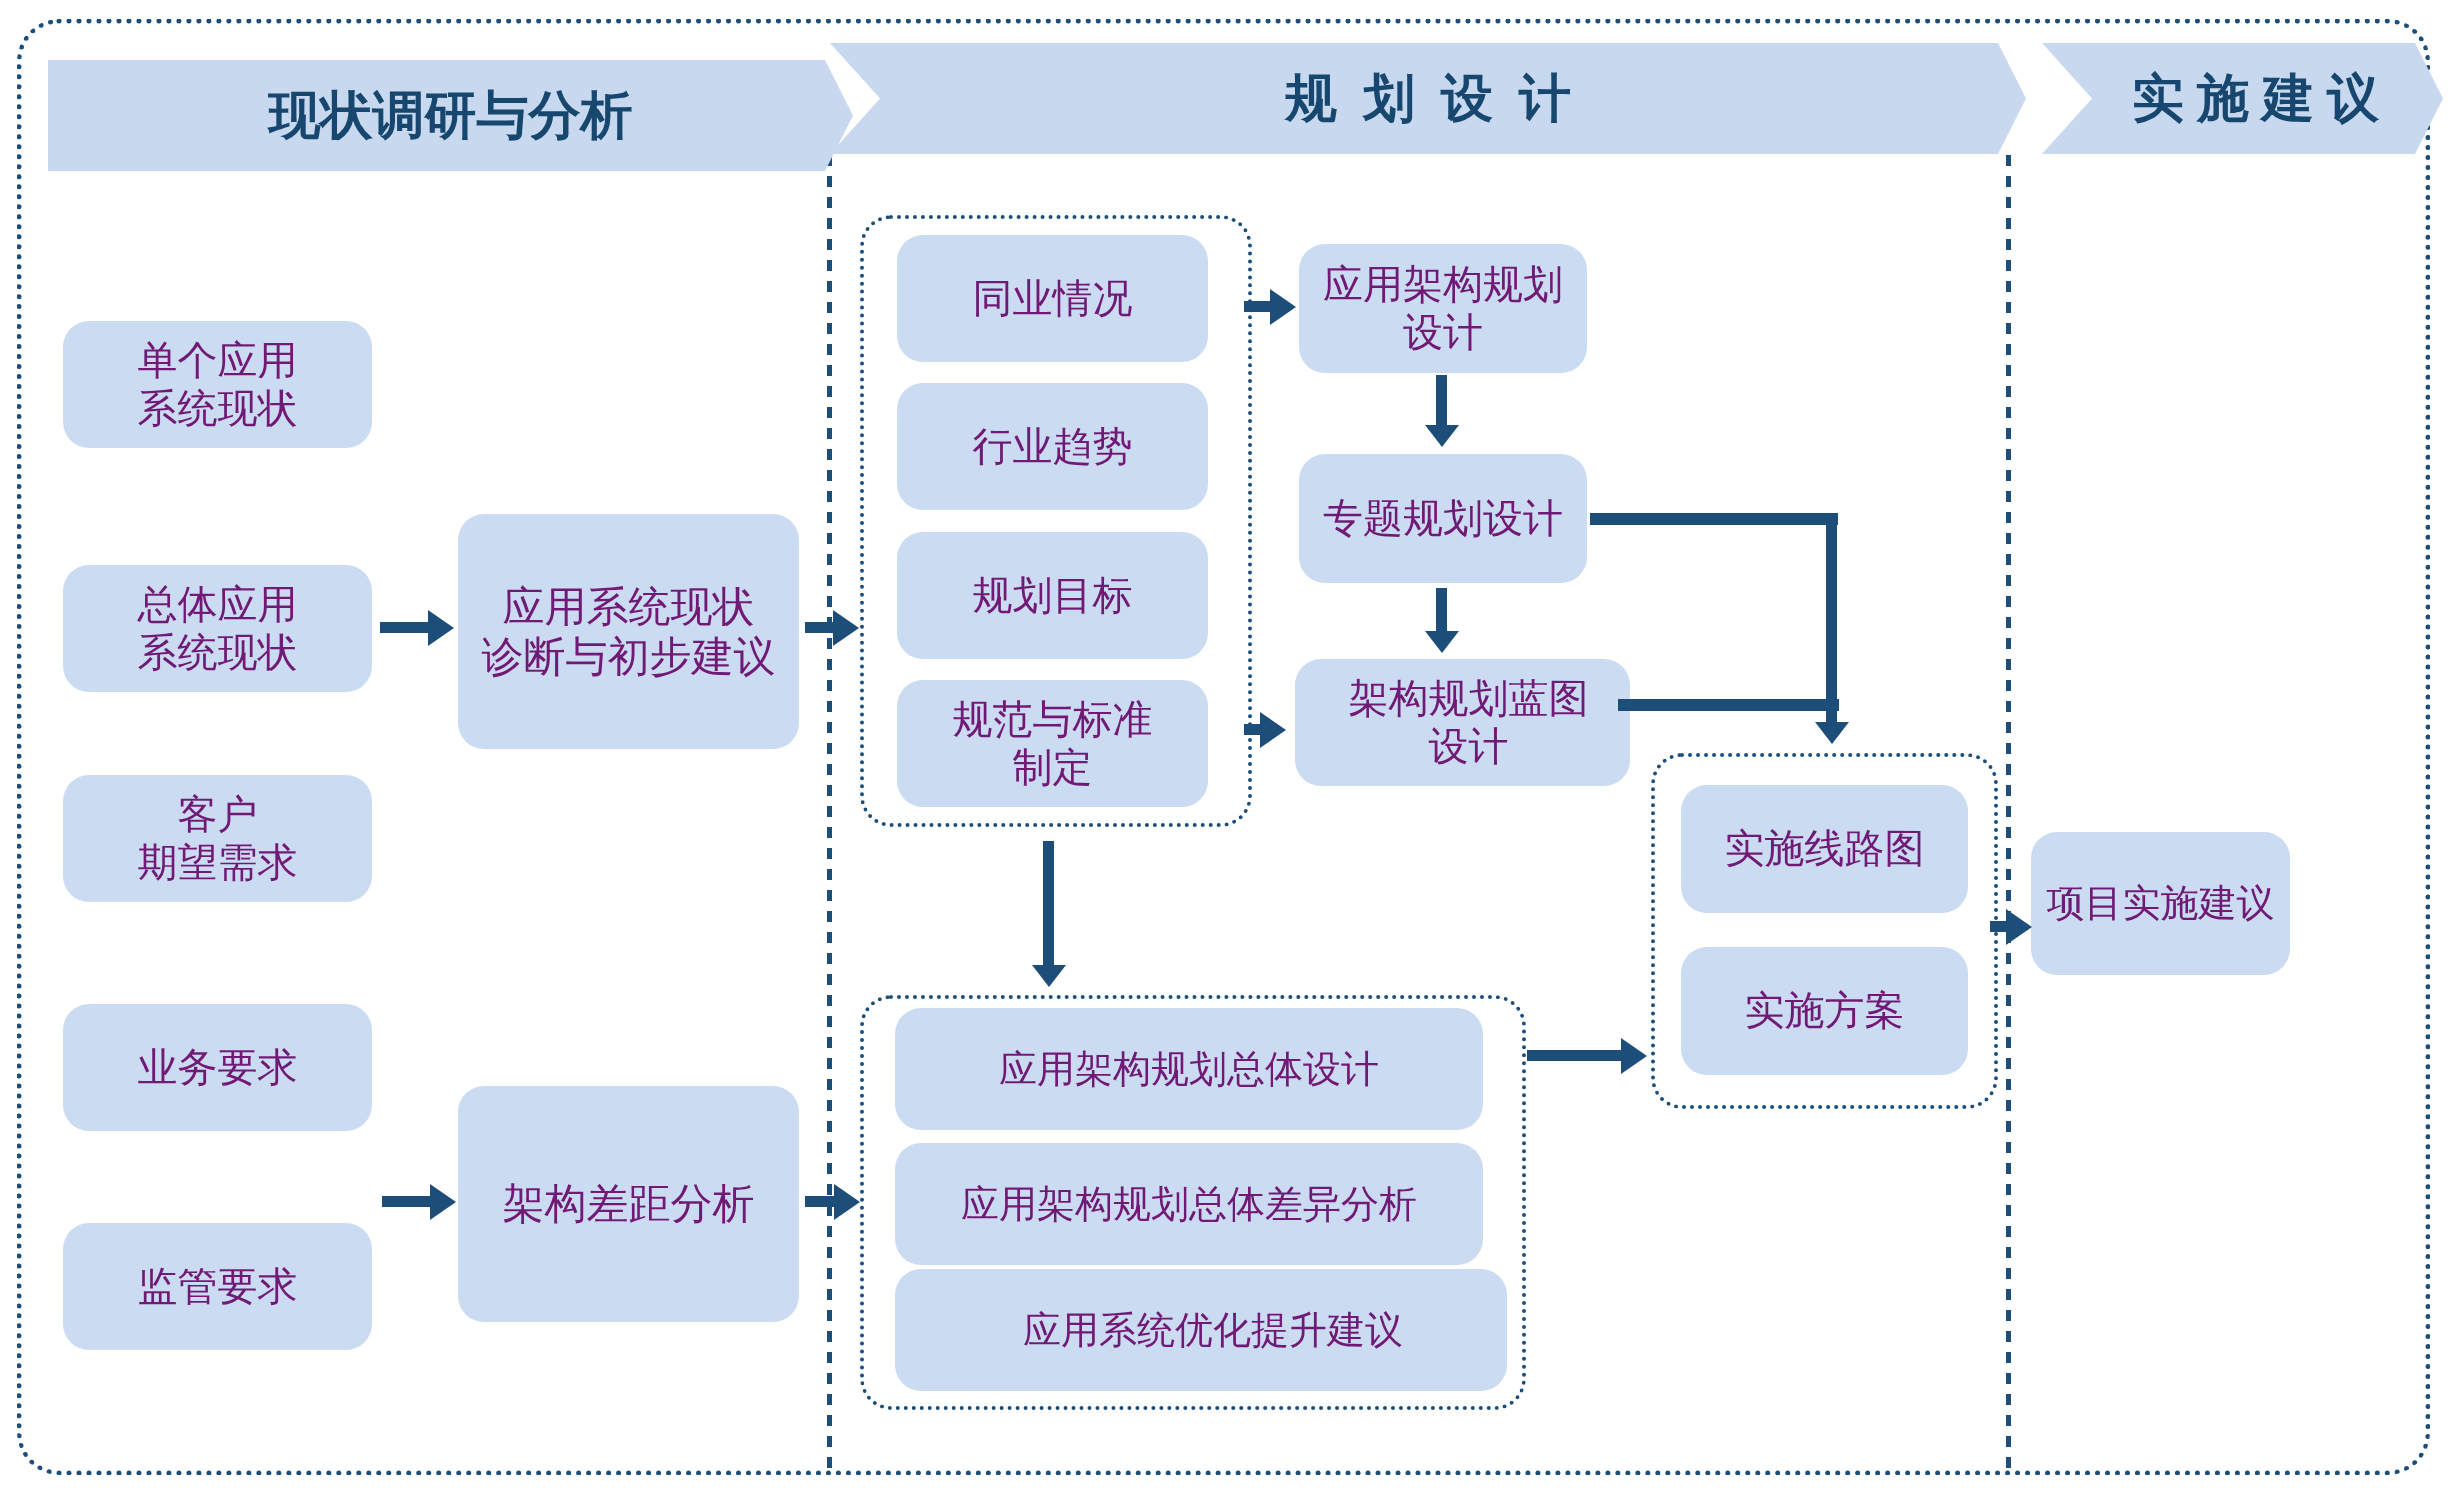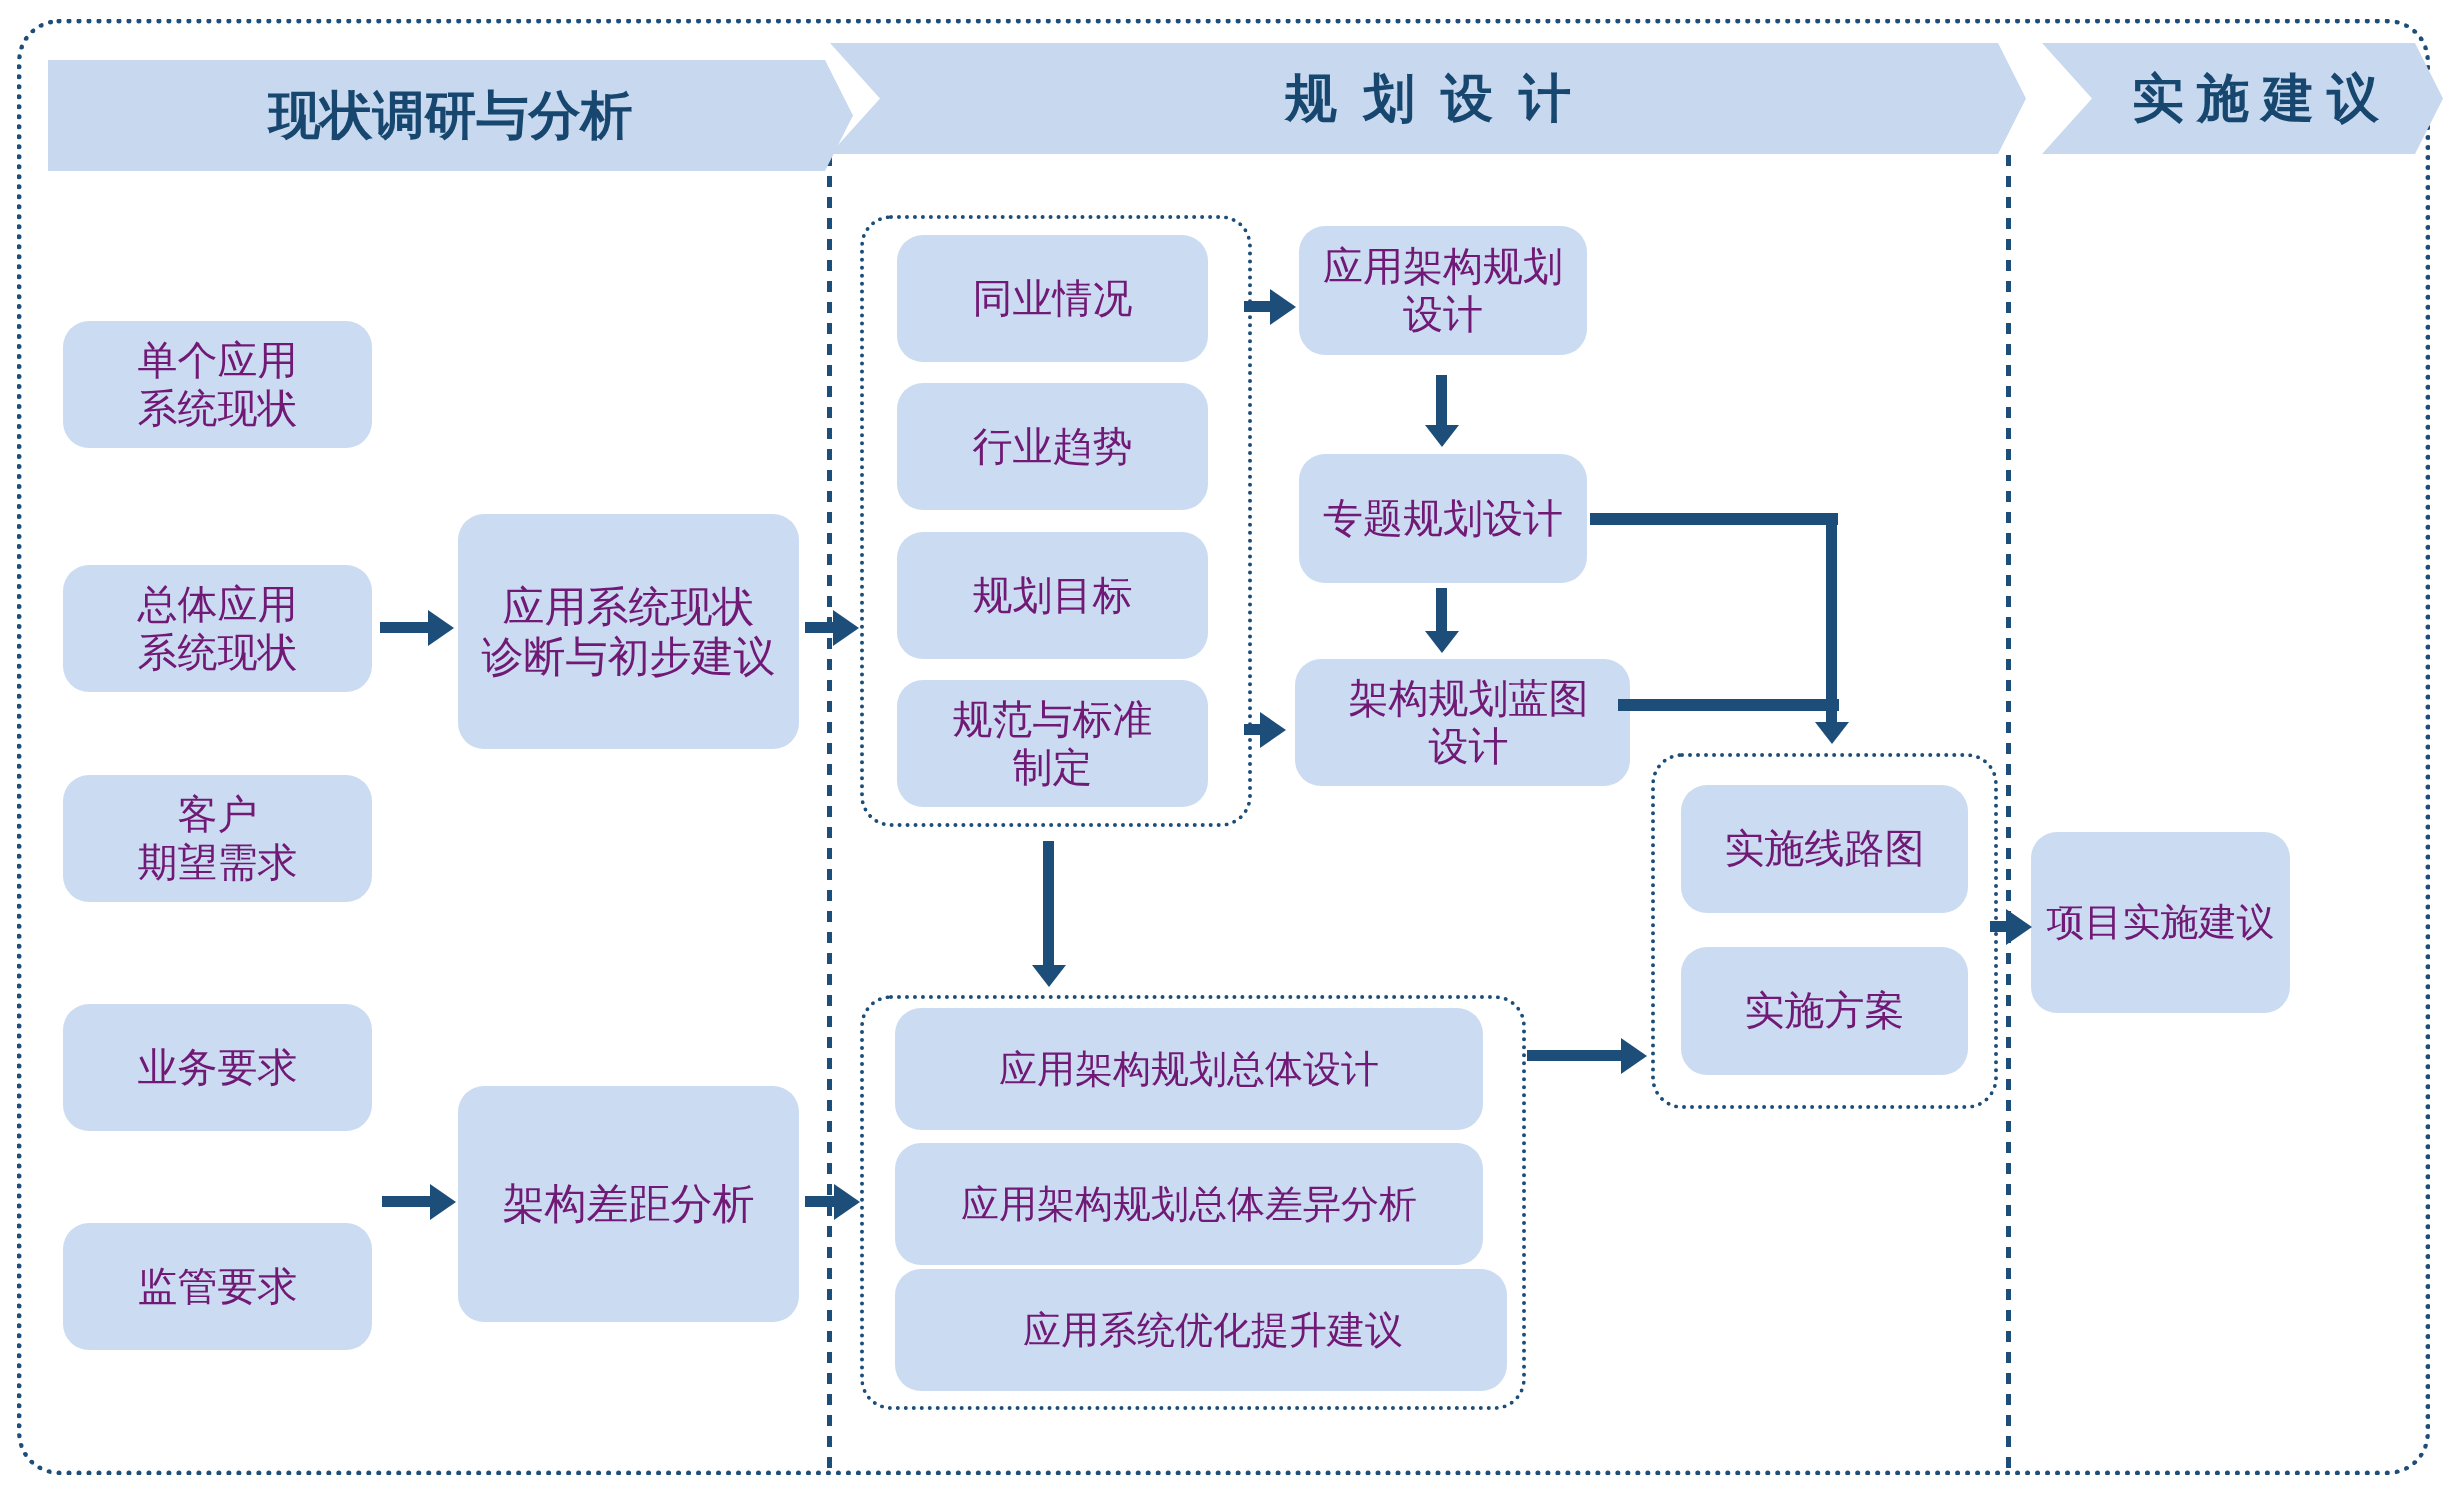--- a/index.html
+++ b/index.html
@@ -100,21 +100,21 @@
     <span>行业趋势</span>
   </div>
   <div class="box" style="left:897px;top:532px;width:311px;height:127px;">
     <span>规划目标</span>
   </div>
   <div class="box" style="left:897px;top:680px;width:311px;height:127px;">
     <span>规范与标准
 制定</span>
   </div>
 
-  <div class="box" style="left:1299px;top:226px;width:288px;height:129px;text-align:center;">
+  <div class="box" style="left:1299px;top:244px;width:288px;height:129px;text-align:center;">
     <span>应用架构规划
 设计</span>
   </div>
   <div class="box" style="left:1299px;top:454px;width:288px;height:129px;">
     <span>专题规划设计</span>
   </div>
   <div class="box" style="left:1295px;top:659px;width:323px;height:127px;padding-left:12px;">
     <span>架构规划蓝图
 设计</span>
   </div>
@@ -131,21 +131,21 @@
   </div>
 
   <div class="group" style="left:1651px;top:753px;width:339px;height:348px;"></div>
   <div class="box" style="left:1681px;top:785px;width:287px;height:128px;">
     <span>实施线路图</span>
   </div>
   <div class="box" style="left:1681px;top:947px;width:287px;height:128px;">
     <span>实施方案</span>
   </div>
 
-  <div class="box fs44" style="left:2031px;top:832px;width:259px;height:181px;">
+  <div class="box fs44" style="left:2031px;top:832px;width:259px;height:143px;">
     <span>项目实施建议</span>
   </div>
 
   <div class="ah" style="left:380px;top:622px;width:48px;"></div>
   <div class="ah" style="left:805px;top:622px;width:28px;"></div>
   <div class="ah" style="left:382px;top:1196px;width:48px;"></div>
   <div class="ah" style="left:805px;top:1196px;width:29px;"></div>
   <div class="ah" style="left:1244px;top:301px;width:26px;"></div>
   <div class="ah" style="left:1244px;top:724px;width:15.6px;"></div>
   <div class="ah" style="left:1527px;top:1050px;width:94px;"></div>

